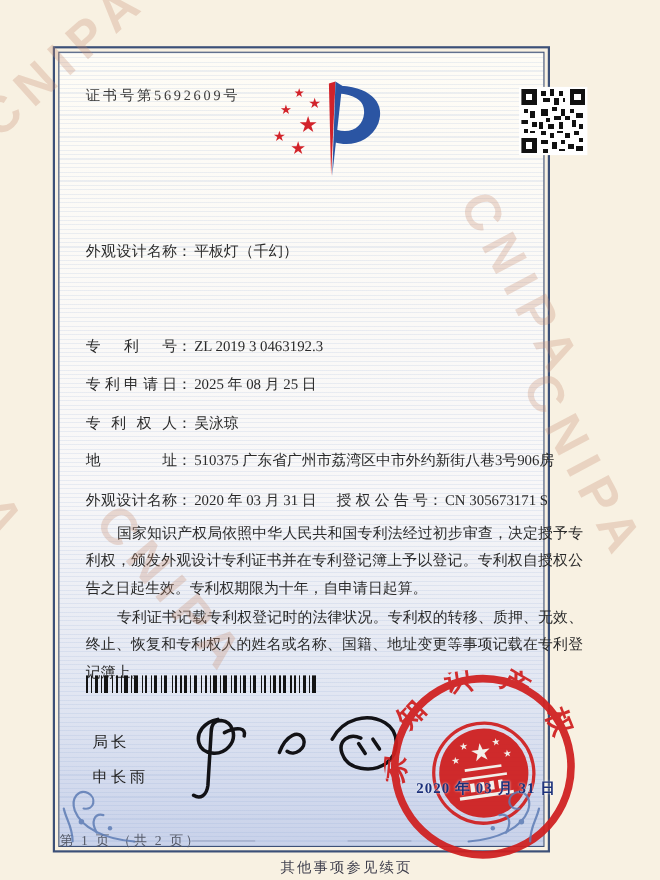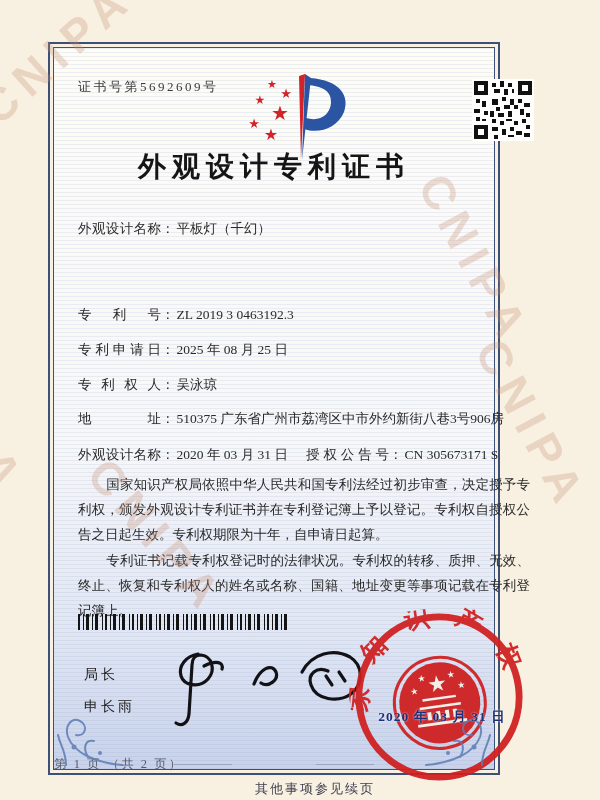--- a/index.html
+++ b/index.html
@@ -146,21 +146,20 @@
           <rect x="18" y="23" width="2" height="2"></rect>
             <rect x="21" y="25" width="3" height="2"></rect>
           <rect x="26" y="22" width="2" height="2"></rect>
             <rect x="25" y="26" width="3" height="2"></rect>
           <rect x="10" y="27" width="2" height="2"></rect>
             <rect x="17" y="27" width="3" height="1"></rect>
         </g>
       </svg>
     </div>
 
-    <div class="abs title">外观设计专利证书</div>
 
     <div class="abs row" style="top:172px;">
       <span class="lbl">外观设计名称</span><span class="colon">：</span><span>平板灯（千幻）</span>
     </div>
     <div class="abs row" style="top:258px;">
       <span class="lbl">专利号</span><span class="colon">：</span><span>ZL 2019 3 0463192.3</span>
     </div>
     <div class="abs row" style="top:293px;">
       <span class="lbl">专利申请日</span><span class="colon">：</span><span>2025 年 08 月 25 日</span>
     </div>

